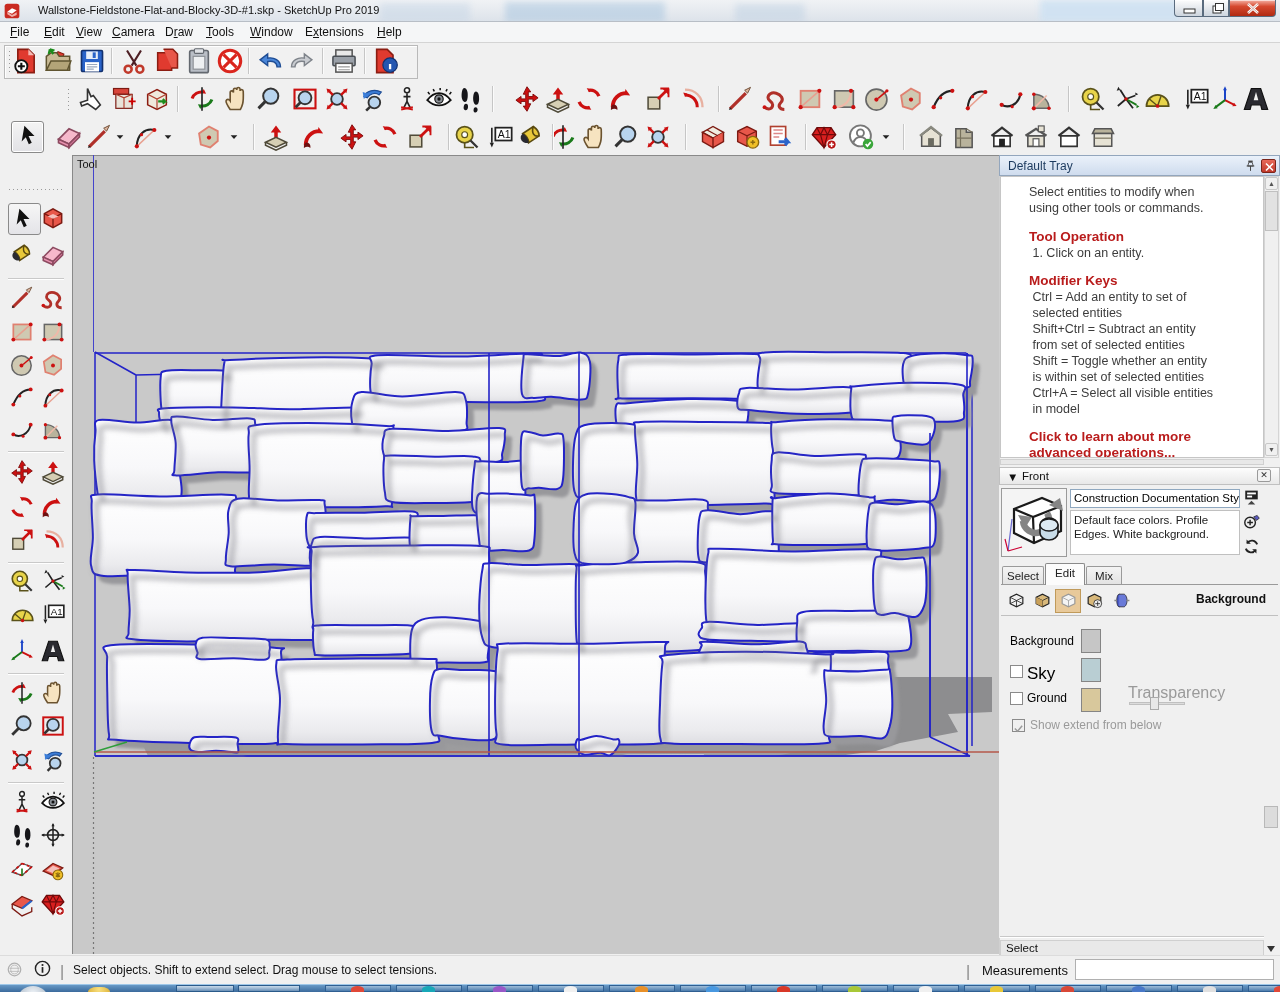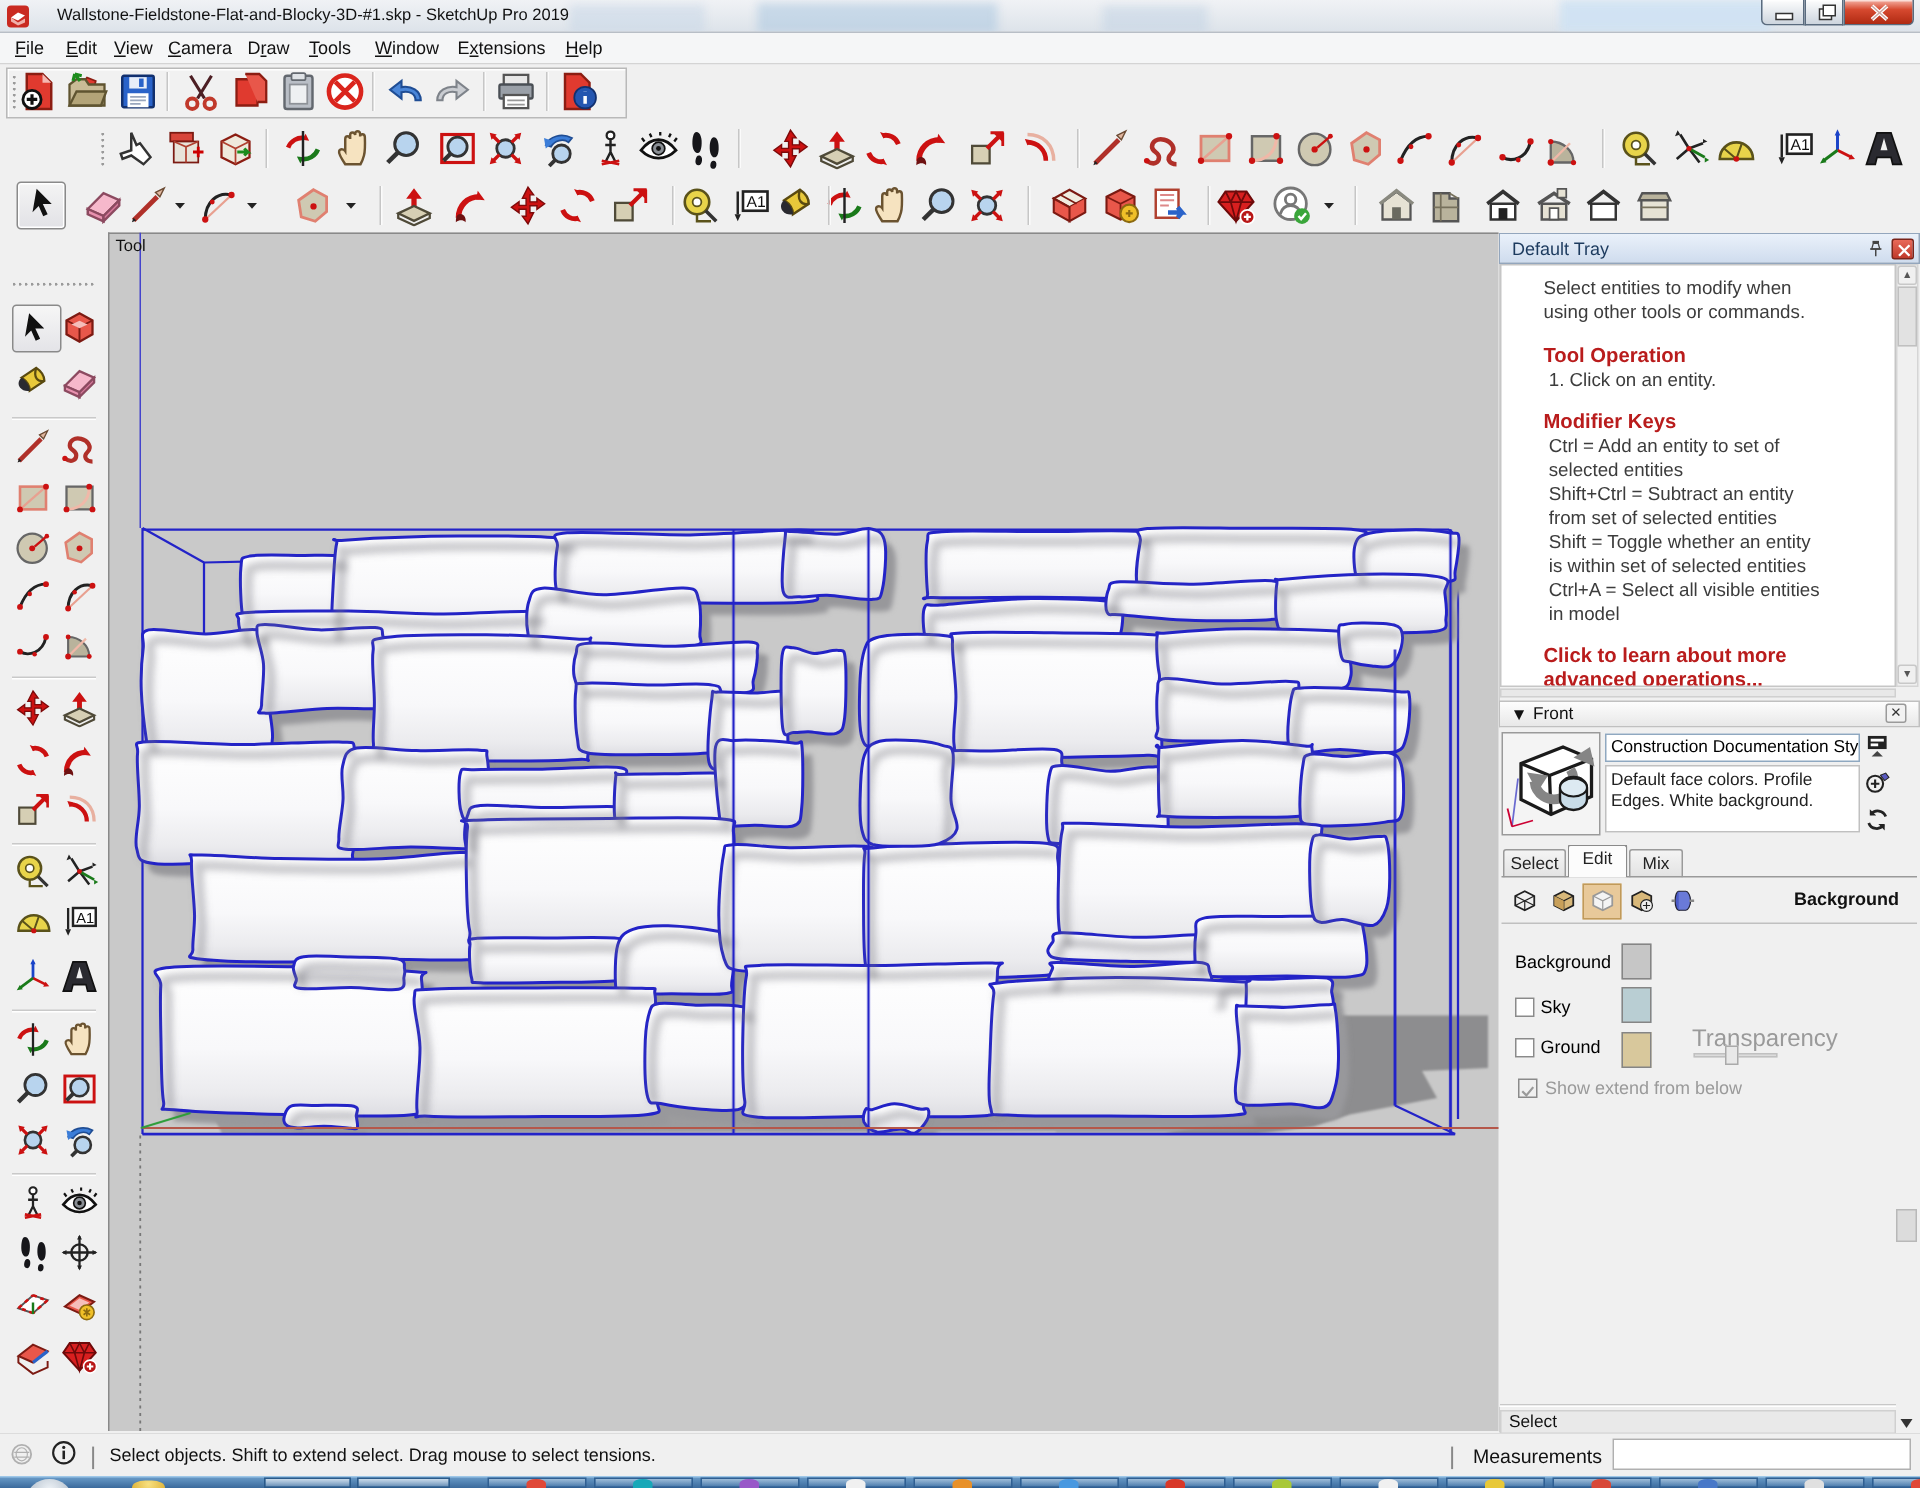--- a/index.html
+++ b/index.html
@@ -1305,21 +1305,21 @@
 <svg class="abs" style="left:1112px;top:591px;width:19px;height:19px" viewBox="0 0 24 24">
     <ellipse cx="9" cy="12" rx="3" ry="8" fill="#4a5ac8" stroke="#223"></ellipse>
     <path d="M9 4h6c2 0 4 4 4 8s-2 8-4 8H9" fill="#6a7ad8" stroke="#223"></path>
     <path d="M3 12h3M18 12h4" stroke="#888" stroke-width="2"></path>
   </svg>
 <div class="abs" style="left:1196px;top:592px;width:70px;font-size:12px;font-weight:bold;color:#111">Background</div>
 <div class="abs" style="left:1001px;top:615px;width:277px;height:1px;background:#c0c0c0"></div>
 <div class="abs" style="left:1010px;top:634px;font-size:12px">Background</div>
 <div class="swatch" style="left:1081px;top:629px;background:#c6c6c6"></div>
 <div class="cb" style="left:1010px;top:665px"></div>
-<div class="abs" style="left:1027px;top:664px;font-size:12px">Sky</div>
+<div class="abs" style="left:1027px;top:664px;font-size:17px">Sky</div>
 <div class="swatch" style="left:1081px;top:658px;background:#b9ced3"></div>
 <div class="cb" style="left:1010px;top:692px"></div>
 <div class="abs" style="left:1027px;top:691px;font-size:12px">Ground</div>
 <div class="swatch" style="left:1081px;top:688px;background:#d8c89c"></div>
 <div class="abs graytxt" style="left:1128px;top:684px;font-size:16px">Transparency</div>
 <div class="abs" style="left:1129px;top:702px;width:56px;height:3px;background:#dcdcdc;border:1px solid #c0c0c0"></div>
 <div class="abs" style="left:1150px;top:697px;width:9px;height:13px;background:#e8e8e8;border:1px solid #aaa"></div>
 <div class="cb" style="left:1012px;top:719px;background:#f0f0f0"><svg viewBox="0 0 12 12" style="width:11px;height:11px">
       <path d="M2 6l3 3 5-6" stroke="#9a9a9a" stroke-width="1.6" fill="none"></path>
     </svg></div>

